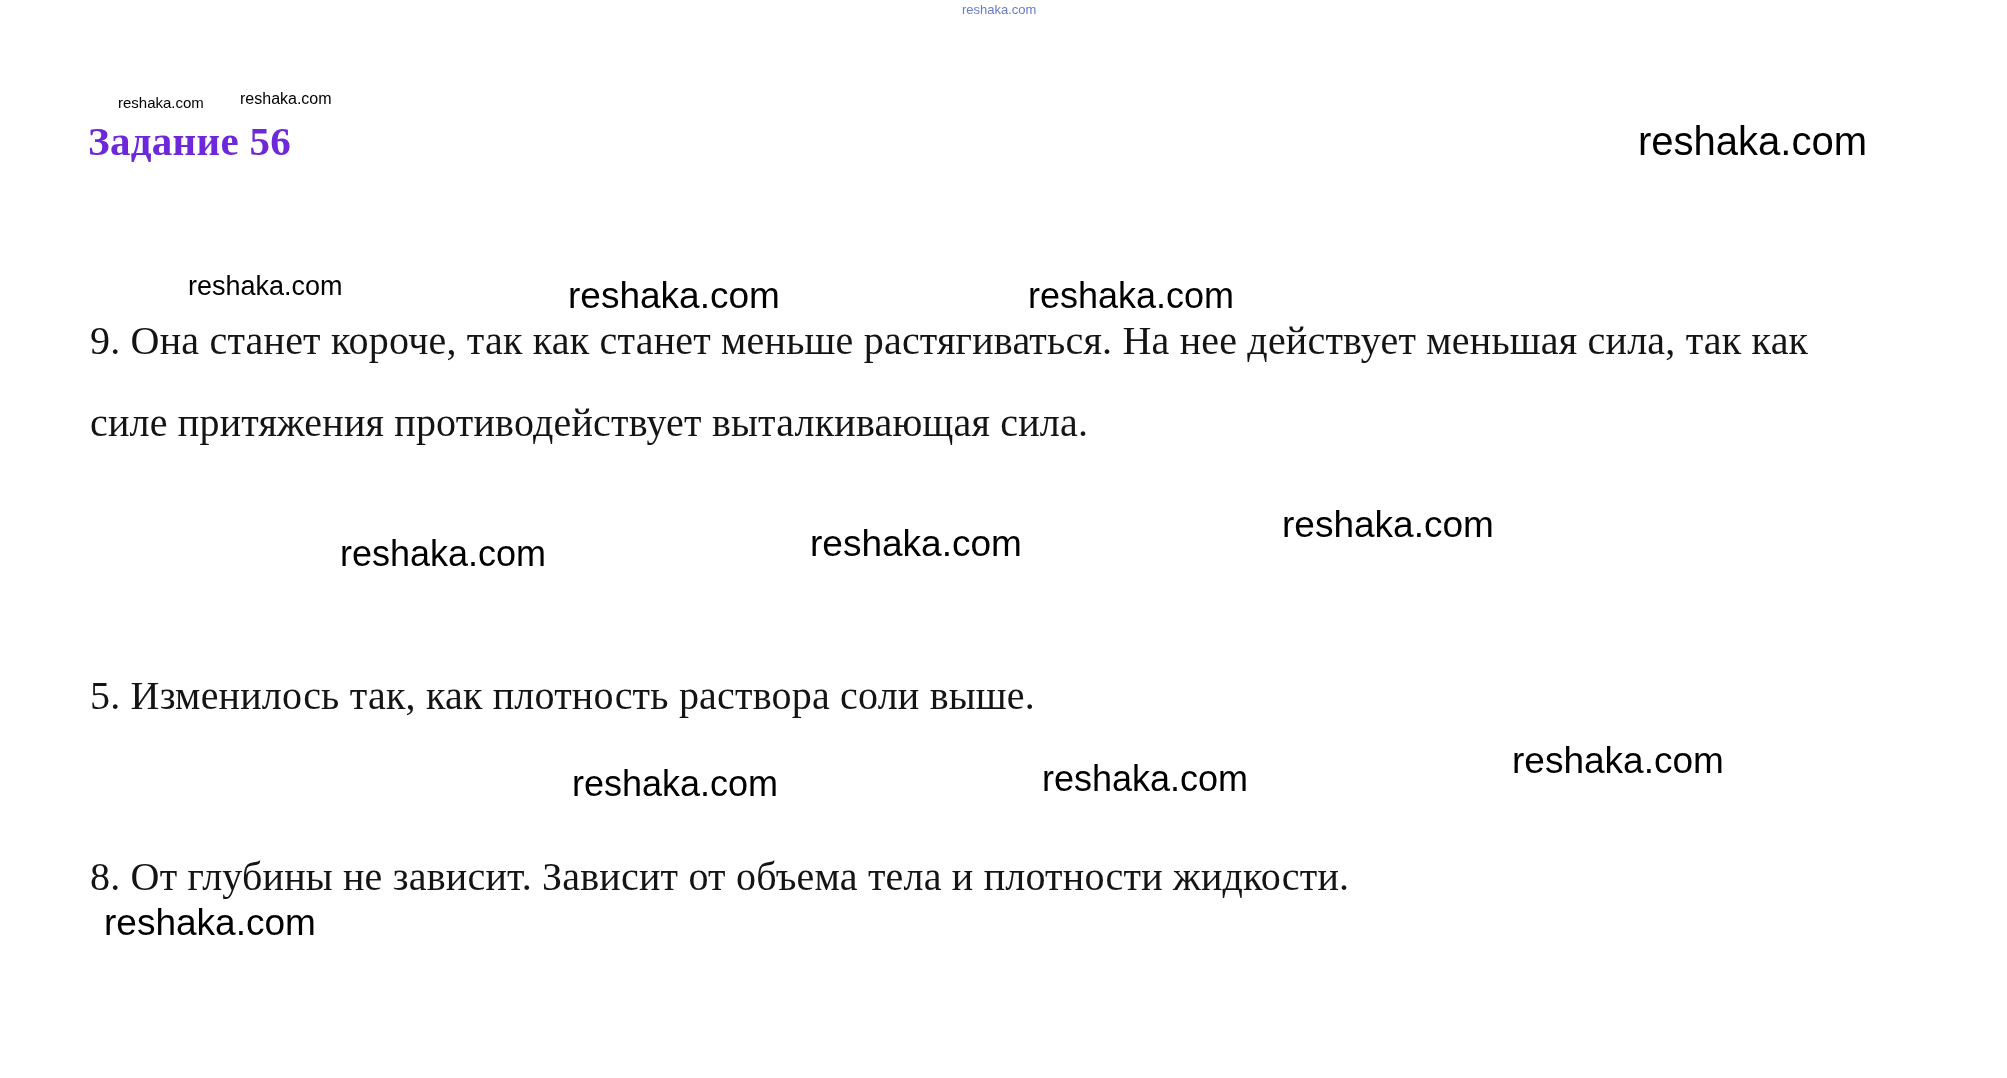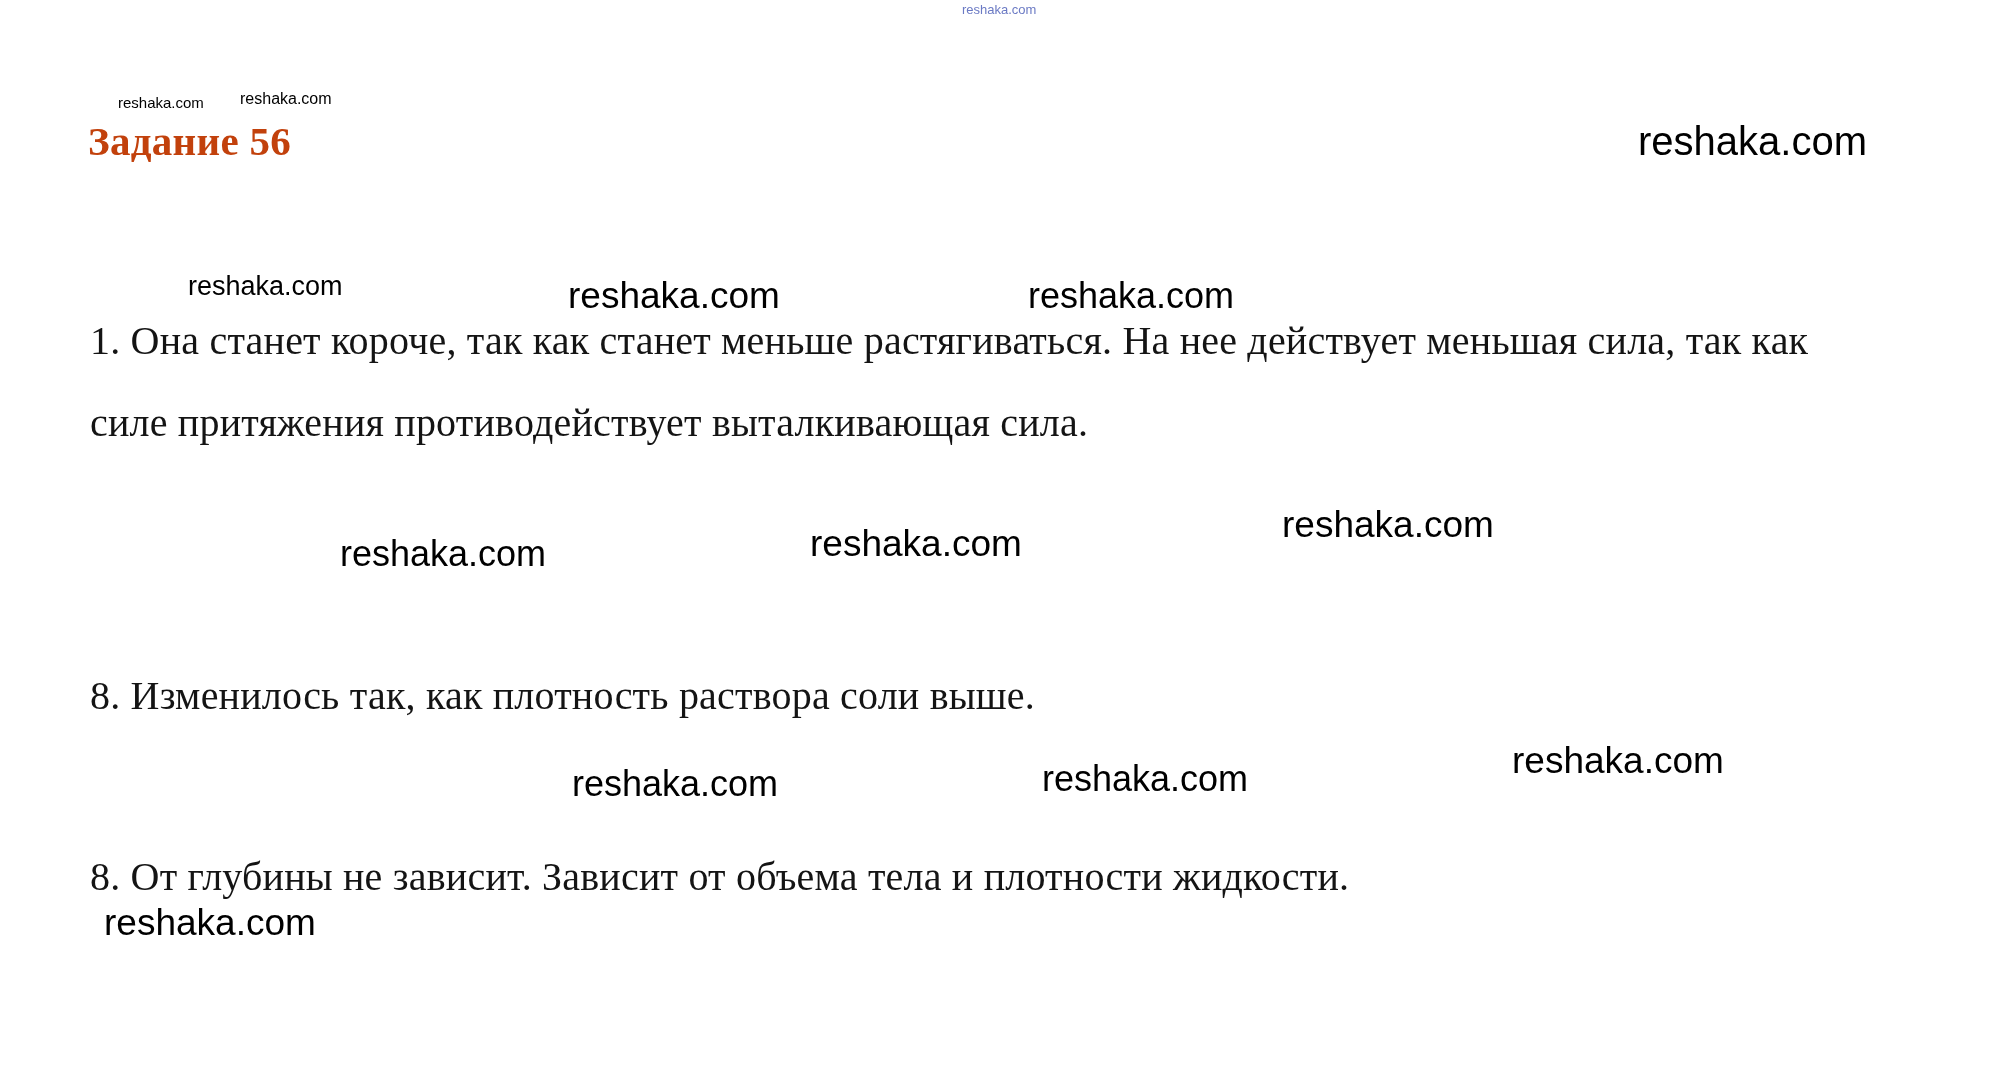--- a/index.html
+++ b/index.html
@@ -25,21 +25,21 @@
   
   .doc-title {
     position: absolute;
     left: 88px;
     top: 118px;
     font-family: "Liberation Serif", serif;
     font-weight: bold;
     font-size: 41px;
     line-height: 46px;
     letter-spacing: 0.3px;
-    color: #c2410c;
+    color: #6d28d9;
     white-space: nowrap;
   }
 
   .header-brand {
     position: absolute;
     right: 140px;
     top: 118px;
     font-family: "Liberation Sans", sans-serif;
     font-size: 40px;
     line-height: 46px;
@@ -110,23 +110,23 @@
 </style>
 </head>
 <body>
 
 <div class="page">
 
   <div class="doc-title">Задание 56</div>
 
   <div class="header-brand">reshaka.com</div>
 
-  <div class="answer answer-4">1. Она станет короче, так как станет меньше растягиваться. На нее действует меньшая сила, так как силе притяжения противодействует выталкивающая сила.</div>
+  <div class="answer answer-4">9. Она станет короче, так как станет меньше растягиваться. На нее действует меньшая сила, так как силе притяжения противодействует выталкивающая сила.</div>
 
-  <div class="answer answer-5">8. Изменилось так, как плотность раствора соли выше.</div>
+  <div class="answer answer-5">5. Изменилось так, как плотность раствора соли выше.</div>
 
   <div class="answer answer-6">8. От глубины не зависит. Зависит от объема тела и плотности жидкости.</div>
 
   <div class="wm wm-top">reshaka.com</div>
   <div class="wm wm-tiny-a">reshaka.com</div>
   <div class="wm wm-tiny-b">reshaka.com</div>
   <div class="wm wm-1">reshaka.com</div>
   <div class="wm wm-2">reshaka.com</div>
   <div class="wm wm-3">reshaka.com</div>
   <div class="wm wm-4">reshaka.com</div>

